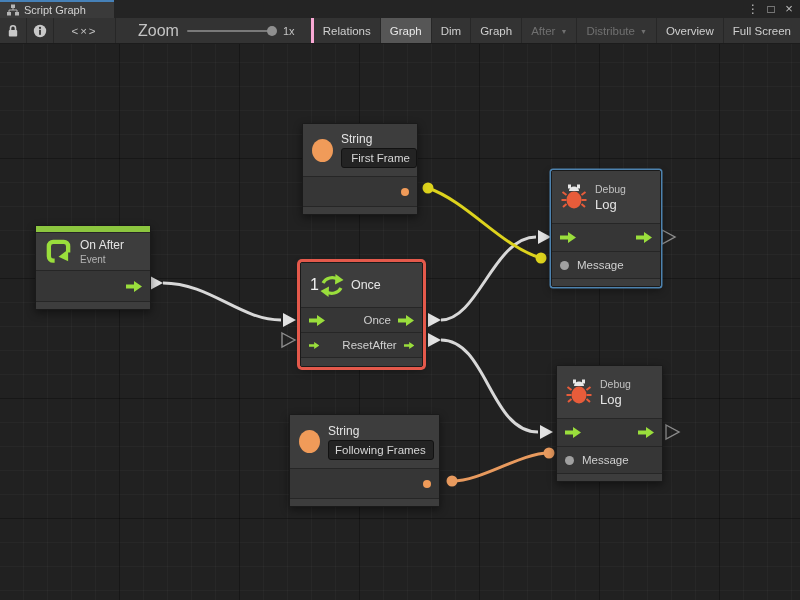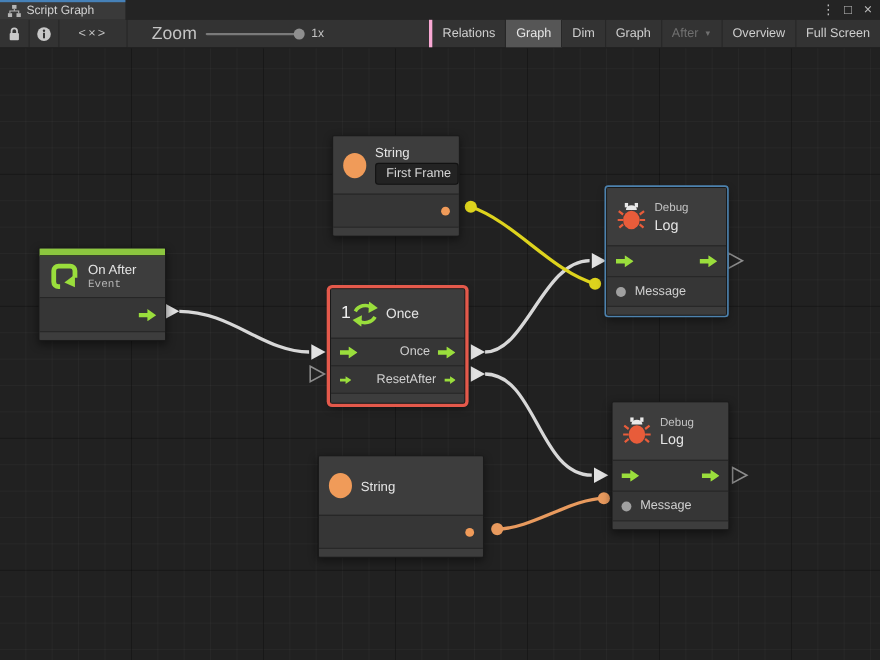--- a/index.html
+++ b/index.html
@@ -47,21 +47,21 @@
   .wires { position:absolute; left:0; top:0; width:800px; height:556px; pointer-events:none; }
 
   
   .node { position:absolute; background:#363636; border:1px solid #1a1a1a; border-radius:2px;
           box-shadow:0 3px 8px rgba(0,0,0,0.45); }
   .node.sel-red  { box-shadow:0 0 0 3px #e4594b, 0 3px 8px rgba(0,0,0,0.45); }
   .node.sel-blue { box-shadow:0 0 0 1.5px #4d82ae, 0 3px 8px rgba(0,0,0,0.45); }
   .nhead { background:#3d3d3d; display:flex; align-items:center; gap:8px; padding:15px 9px; }
   .nstack { display:flex; flex-direction:column; justify-content:center; gap:2px; }
   .ntitle { color:#e4e4e4; font-size:12.5px; }
-  .nsub { color:#b5b5b5; font-size:10px;font-family:Liberation Mono, monospace; }
+  .nsub { color:#b5b5b5; font-size:10px; }
   .ncat { color:#c2c2c2; font-size:10.5px; }
   .nrow { display:flex; align-items:center; background:#363636; border-top:1px solid #262626; padding:0 8px; }
   .nfoot { height:8px; background:#3d3d3d; border-top:1px solid #262626; }
   .estrip { height:7px; background:#8cc63f; border-bottom:1px solid #262626; }
   .plabel { color:#d0d0d0; font-size:11.5px; }
   .spacer { flex:1; }
   .dot-orange-sm { width:8px; height:8px; border-radius:50%; background:#f09b59; }
   .dot-gray { width:9px; height:9px; border-radius:50%; background:#a0a0a0; }
   .circle-orange { width:21px; height:23px; border-radius:50%; background:#f09b59; flex:0 0 auto; }
   .strfield { background:#232323; border:1px solid #121212; border-radius:3px; color:#d6d6d6;
@@ -118,20 +118,24 @@
 
     <div class="tgroup-right">
       <div class="tbtn first">Relations</div>
       <div class="tbtn active">Graph</div>
       <div class="tbtn">Dim</div>
       <div class="tbtn">Graph</div>
       <div class="tbtn disabled">
         <span>After</span>
         <span class="dd-arrow">▼</span>
       </div>
+      <div class="tbtn disabled">
+        <span>Distribute</span>
+        <span class="dd-arrow">▼</span>
+      </div>
       <div class="tbtn">Overview</div>
       <div class="tbtn" style="border-right:none">Full Screen</div>
     </div>
   </div>
 
   <div class="canvas">
 
     <svg class="wires">
 
       <path d="M163,239 C210,239 240,276 281,276" stroke="#d8d8d8" stroke-width="3" fill="none" style="pointer-events:stroke"></path>
@@ -260,20 +264,21 @@
           </svg>
       </div>
       <div class="nfoot" style="height:9px"></div>
     </div>
 
     <div class="node" style="left:289px; top:370px; width:151px;">
       <div class="nhead" style="height:53px;">
         <div class="circle-orange"></div>
         <div class="nstack">
           <span class="ntitle" style="font-size:12px">String</span>
+          <input class="strfield" style="width: 106px;" value="Following Frames">
         </div>
       </div>
       <div class="nrow" style="height:30px;">
         <div class="spacer"></div>
         <div class="dot-orange-sm"></div>
       </div>
       <div class="nfoot"></div>
     </div>
 
     <div class="node" style="left:556px; top:321px; width:107px;">

